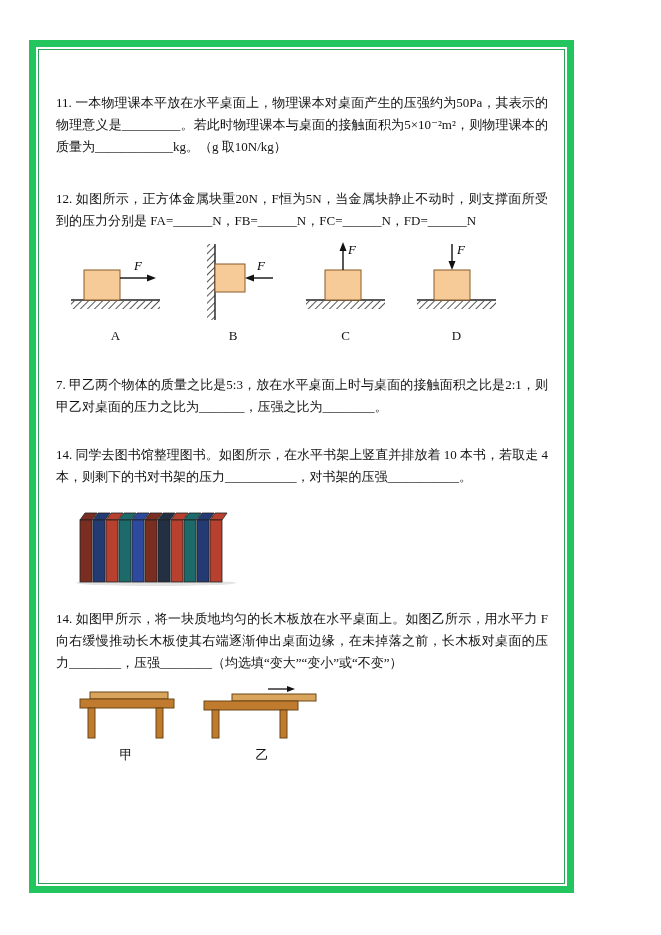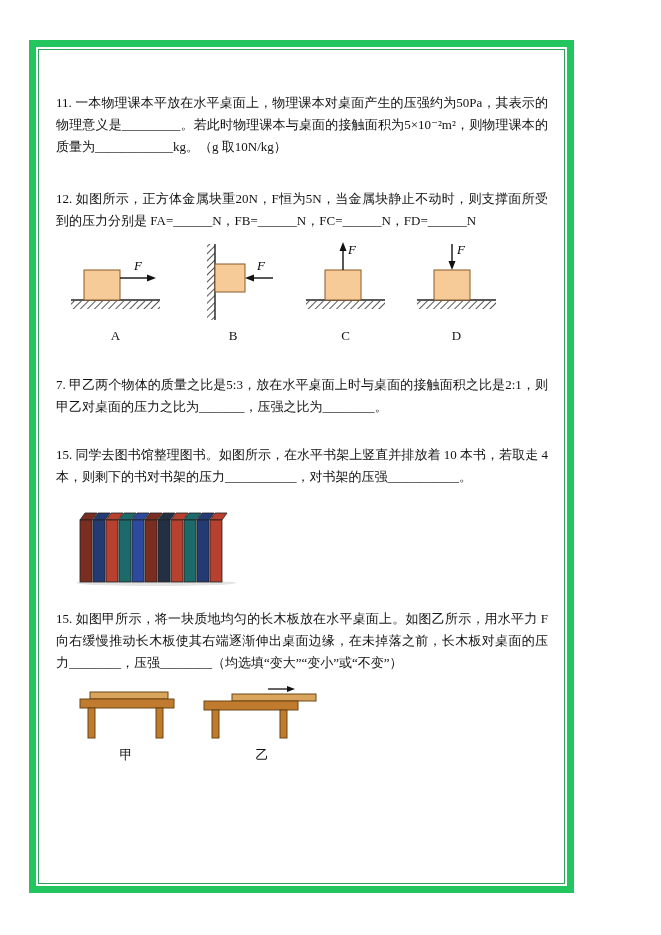--- a/index.html
+++ b/index.html
@@ -112,21 +112,21 @@
             </g>
             <text x="43" y="14" font-size="13" font-style="italic">F</text>
           </svg>
           <figcaption>D</figcaption>
         </figure>
 
       </div>
 
       <p class="q q13">7. 甲乙两个物体的质量之比是5:3，放在水平桌面上时与桌面的接触面积之比是2:1，则甲乙对桌面的压力之比为_______，压强之比为________。</p>
 
-      <p class="q q14">15. 同学去图书馆整理图书。如图所示，在水平书架上竖直并排放着 10 本书，若取走 4 本，则剩下的书对书架的压力___________，对书架的压强___________。</p>
+      <p class="q q14">14. 同学去图书馆整理图书。如图所示，在水平书架上竖直并排放着 10 本书，若取走 4 本，则剩下的书对书架的压力___________，对书架的压强___________。</p>
 
       <div class="books">
         <svg width="172" height="92" viewBox="0 0 172 92">
           <ellipse cx="84" cy="87" rx="80" ry="3" fill="#e3e3e3"></ellipse>
         <polygon points="8,24 20,24 25,17 13,17" fill="#7a2e22" stroke="#222" stroke-width="0.8"></polygon>
             <rect x="8" y="24" width="12" height="62" fill="#7a2e22" stroke="#222" stroke-width="0.8"></rect>
             <polygon points="21,24 33,24 38,17 26,17" fill="#243a73" stroke="#222" stroke-width="0.8"></polygon>
             <rect x="21" y="24" width="12" height="62" fill="#243a73" stroke="#222" stroke-width="0.8"></rect>
             <polygon points="34,24 46,24 51,17 39,17" fill="#b8402e" stroke="#222" stroke-width="0.8"></polygon>
             <rect x="34" y="24" width="12" height="62" fill="#b8402e" stroke="#222" stroke-width="0.8"></rect>
@@ -142,21 +142,21 @@
             <rect x="99" y="24" width="12" height="62" fill="#b8402e" stroke="#222" stroke-width="0.8"></rect>
             <polygon points="112,24 124,24 129,17 117,17" fill="#1d6a6a" stroke="#222" stroke-width="0.8"></polygon>
             <rect x="112" y="24" width="12" height="62" fill="#1d6a6a" stroke="#222" stroke-width="0.8"></rect>
             <polygon points="125,24 137,24 142,17 130,17" fill="#243a73" stroke="#222" stroke-width="0.8"></polygon>
             <rect x="125" y="24" width="12" height="62" fill="#243a73" stroke="#222" stroke-width="0.8"></rect>
             <polygon points="138,24 150,24 155,17 143,17" fill="#b8402e" stroke="#222" stroke-width="0.8"></polygon>
             <rect x="138" y="24" width="12" height="62" fill="#b8402e" stroke="#222" stroke-width="0.8"></rect>
           </svg>
       </div>
 
-      <p class="q q15">15. 如图甲所示，将一块质地均匀的长木板放在水平桌面上。如图乙所示，用水平力 F向右缓慢推动长木板使其右端逐渐伸出桌面边缘，在未掉落之前，长木板对桌面的压力________，压强________（均选填“变大”“变小”或“不变”）</p>
+      <p class="q q15">14. 如图甲所示，将一块质地均匀的长木板放在水平桌面上。如图乙所示，用水平力 F向右缓慢推动长木板使其右端逐渐伸出桌面边缘，在未掉落之前，长木板对桌面的压力________，压强________（均选填“变大”“变小”或“不变”）</p>
 
       <div class="figrow figrow15">
 
         <figure>
           <svg width="112" height="60" viewBox="0 0 112 60">
             <rect x="20" y="8" width="78" height="7" fill="#d9a45c" stroke="#6b4616"></rect>
             <rect x="10" y="15" width="94" height="9" fill="#c07b2e" stroke="#6b4616"></rect>
             <rect x="18" y="24" width="7" height="30" fill="#c07b2e" stroke="#6b4616"></rect>
             <rect x="86" y="24" width="7" height="30" fill="#c07b2e" stroke="#6b4616"></rect>
           </svg>

